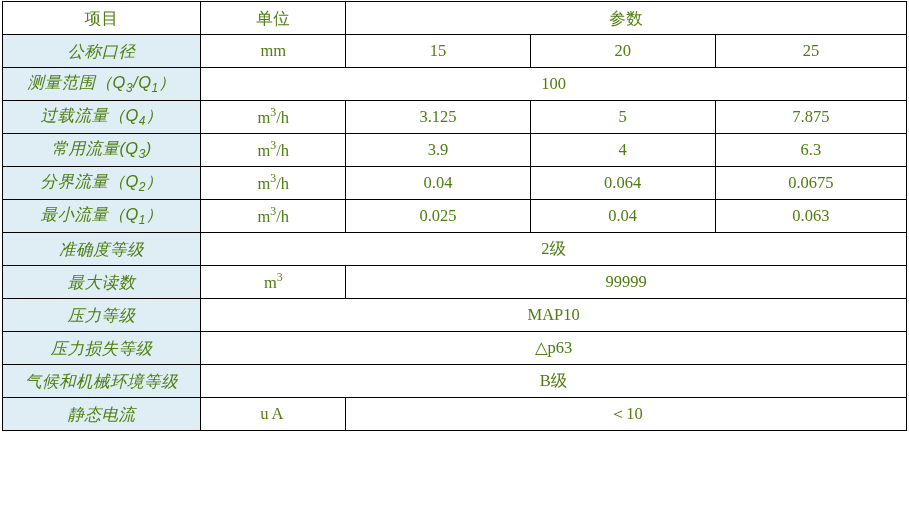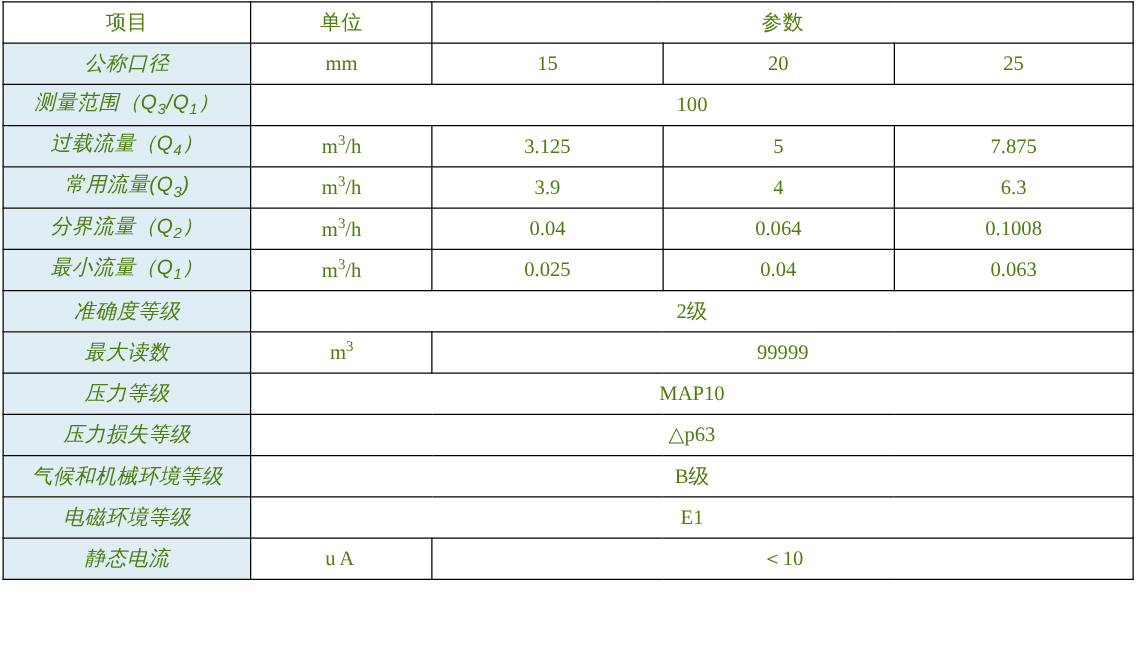--- a/index.html
+++ b/index.html
@@ -118,21 +118,21 @@
         <td class="val">3.9</td>
         <td class="val">4</td>
         <td class="val">6.3</td>
       </tr>
 
       <tr>
         <td class="label"><span>分界流量（Q</span><span class="sub">2</span><span>）</span></td>
         <td class="unit"><span>m</span><span class="sup">3</span><span>/h</span></td>
         <td class="val">0.04</td>
         <td class="val">0.064</td>
-        <td class="val">0.1008</td>
+        <td class="val">0.0675</td>
       </tr>
 
       <tr>
         <td class="label"><span>最小流量（Q</span><span class="sub">1</span><span>）</span></td>
         <td class="unit"><span>m</span><span class="sup">3</span><span>/h</span></td>
         <td class="val">0.025</td>
         <td class="val">0.04</td>
         <td class="val">0.063</td>
       </tr>
 
@@ -157,24 +157,20 @@
         <td class="label">压力损失等级</td>
         <td class="val" colspan="4">△p63</td>
       </tr>
 
 
       <tr>
         <td class="label">气候和机械环境等级</td>
         <td class="val" colspan="4">B级</td>
       </tr>
 
-      <tr>
-        <td class="label">电磁环境等级</td>
-        <td class="val" colspan="4">E1</td>
-      </tr>
 
       <tr>
         <td class="label">静态电流</td>
         <td class="unit spaced">uA</td>
         <td class="val" colspan="3">＜10</td>
       </tr>
     </tbody>
   </table>
 </div>
 

